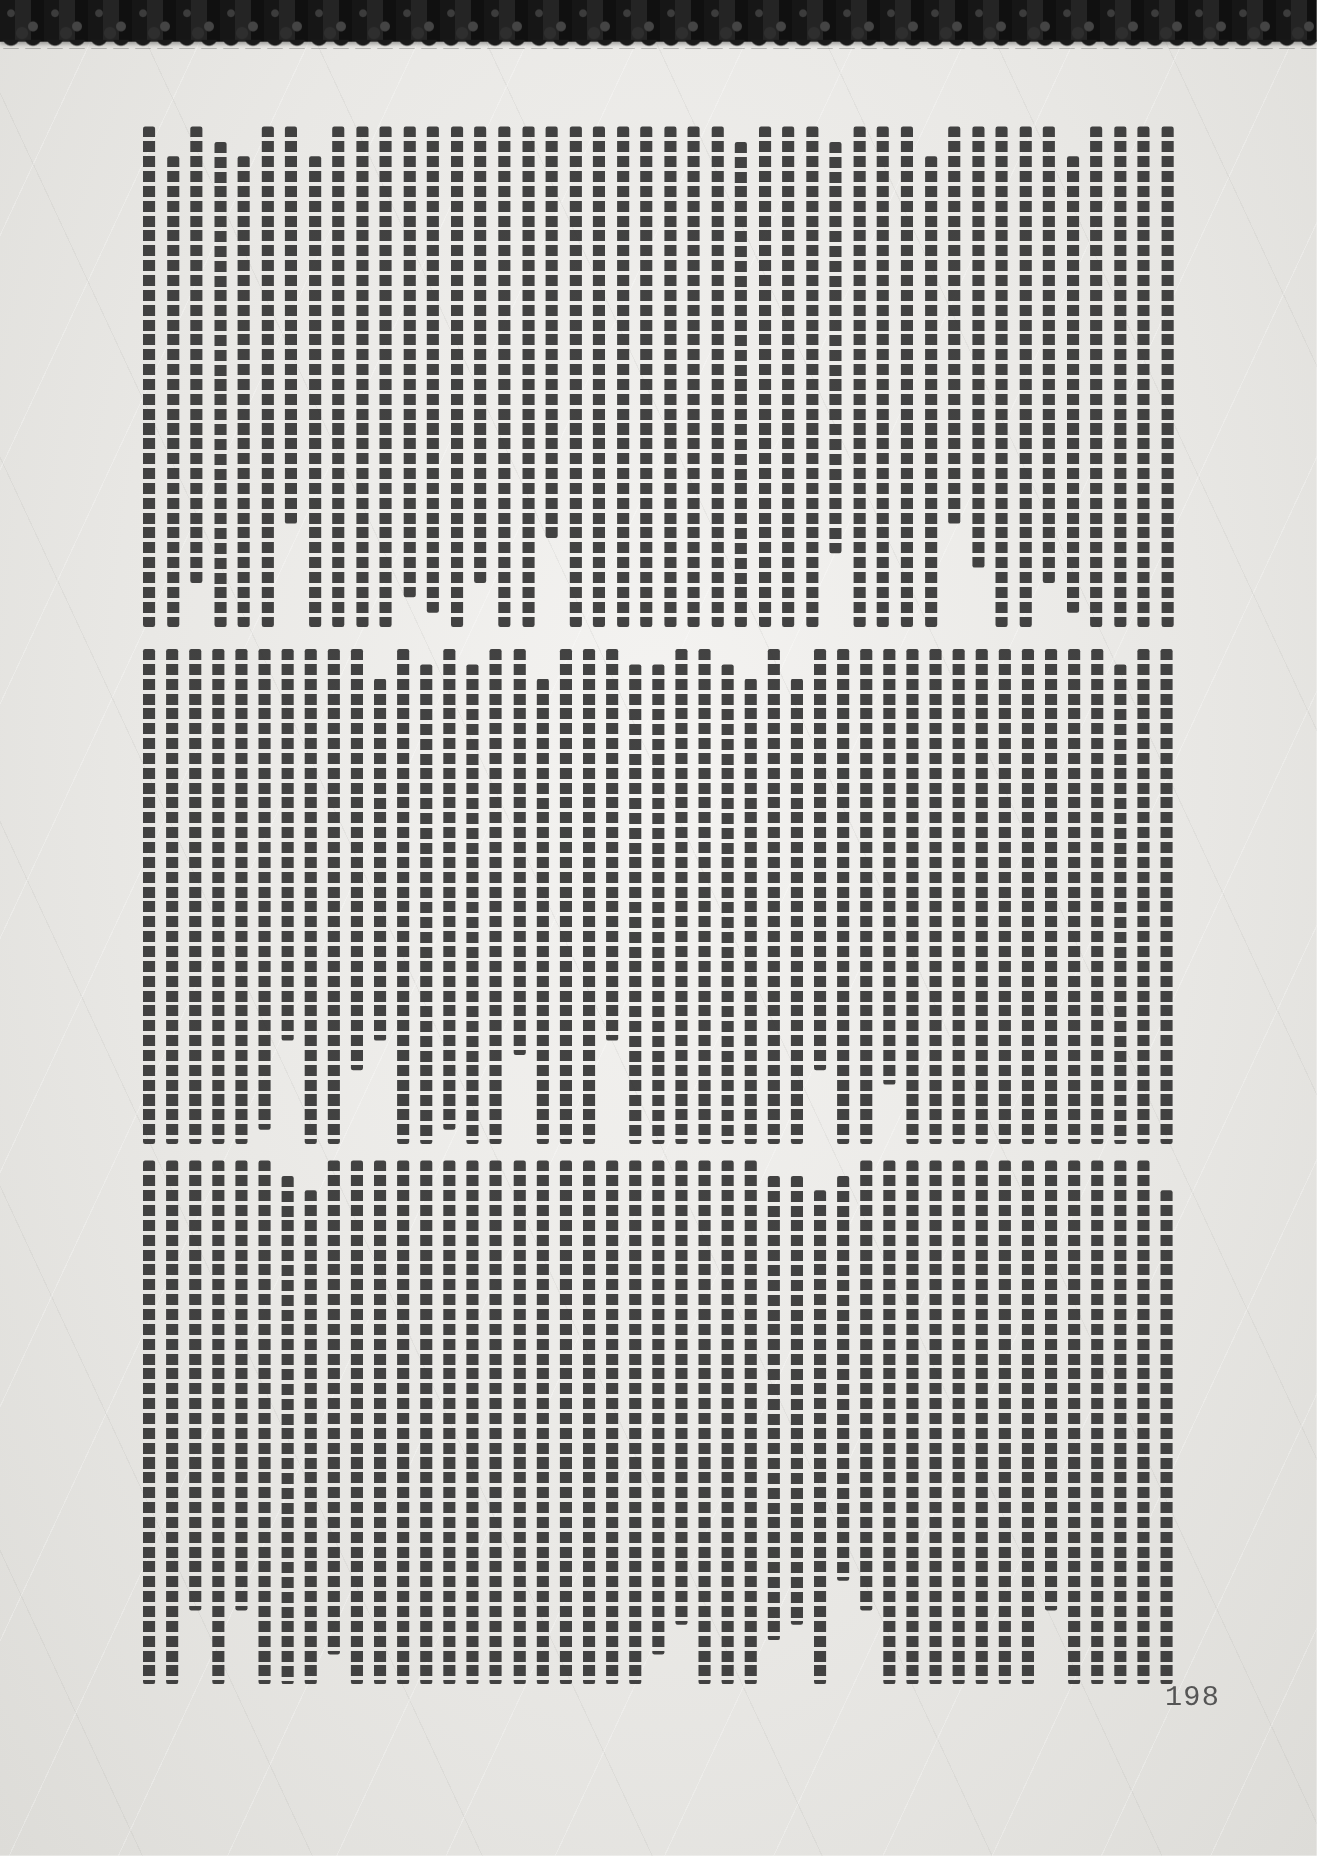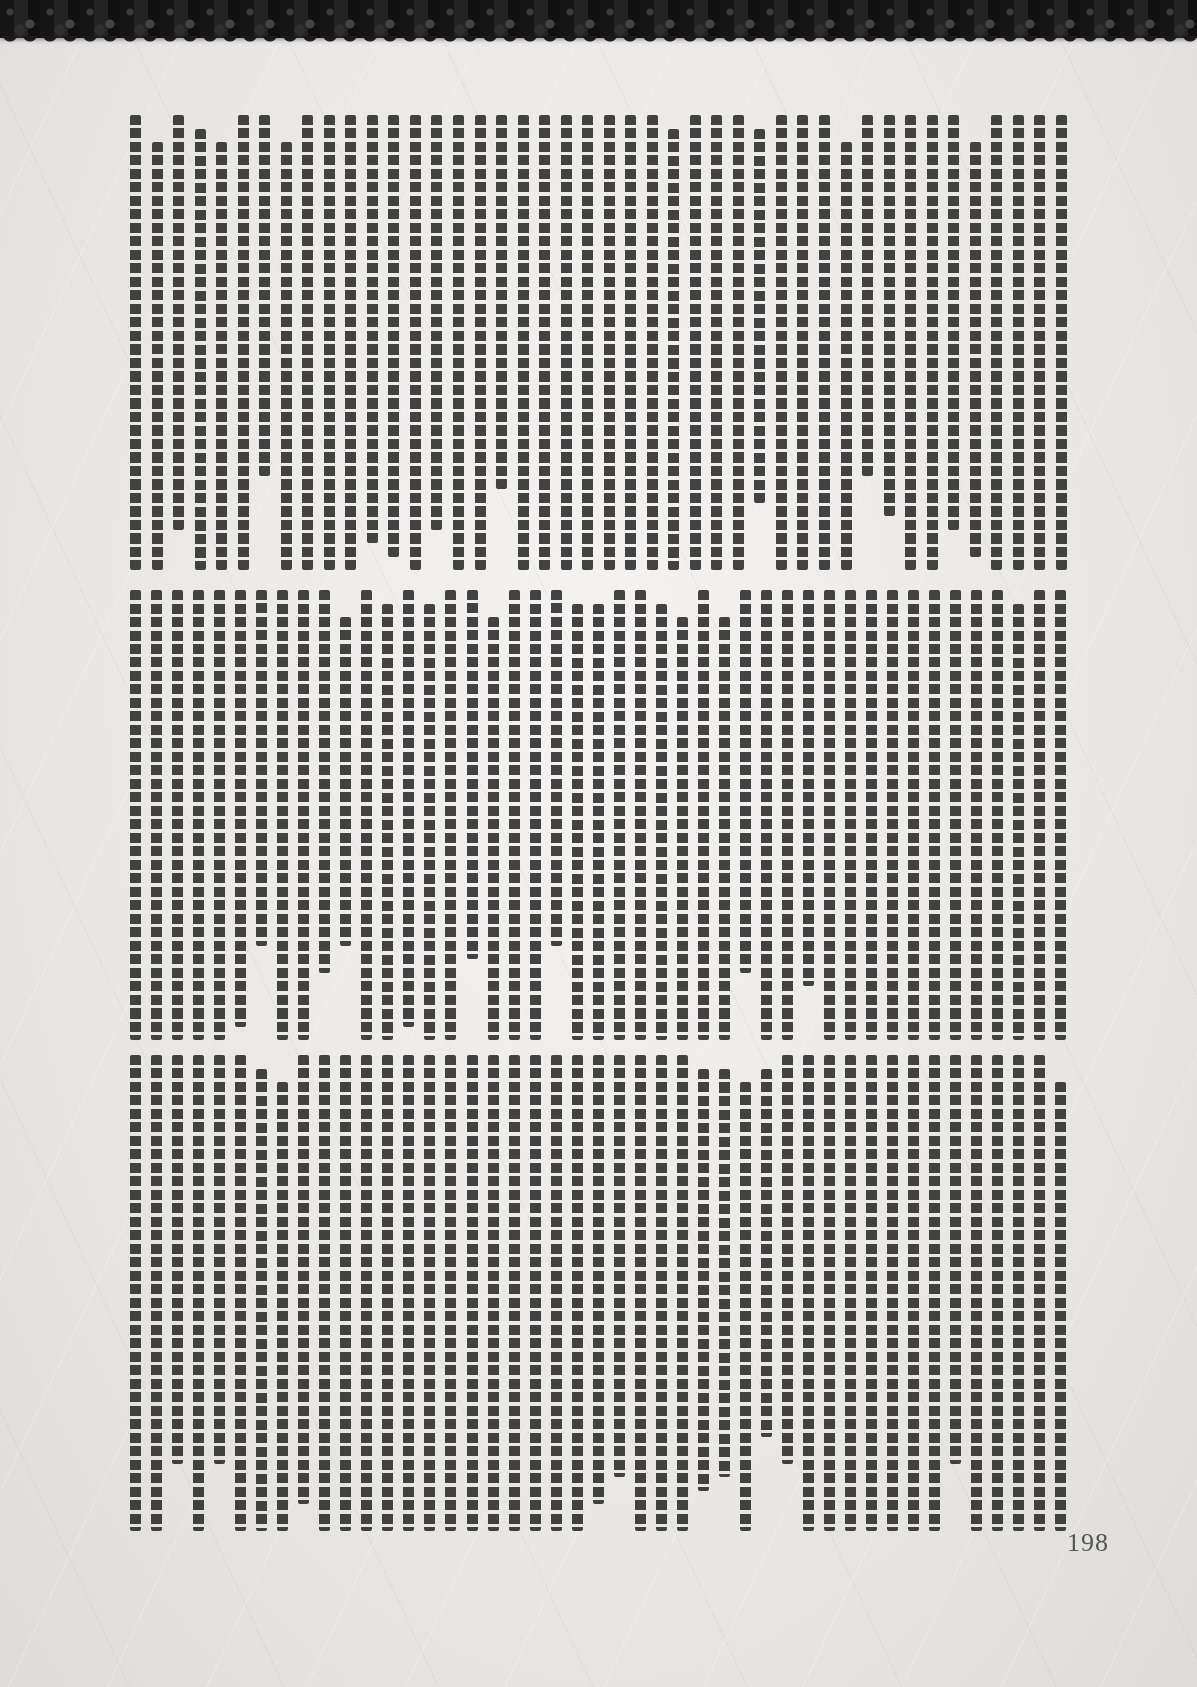--- a/index.html
+++ b/index.html
@@ -37,21 +37,21 @@
     display:flex;flex-direction:row-reverse;justify-content:space-between;
     z-index:1;
   }
   .col{
     width:11px;flex:none;border-radius:2px;
     background:repeating-linear-gradient(180deg, rgba(42,42,42,.88) 0 10px, transparent 10px 13.5px);
   }
   .page-number{
     position:absolute;right:88px;top:1528px;
     font-size:26px;color:#555;letter-spacing:1px;z-index:1;
-    font-family:Liberation Serif, serif;
+    font-family:Liberation Mono, monospace;
   }
 </style>
 </head>
 <body>
 
 <div class="ornament">
   <div class="scallop"></div>
 </div>
 
 <div id="bands">

